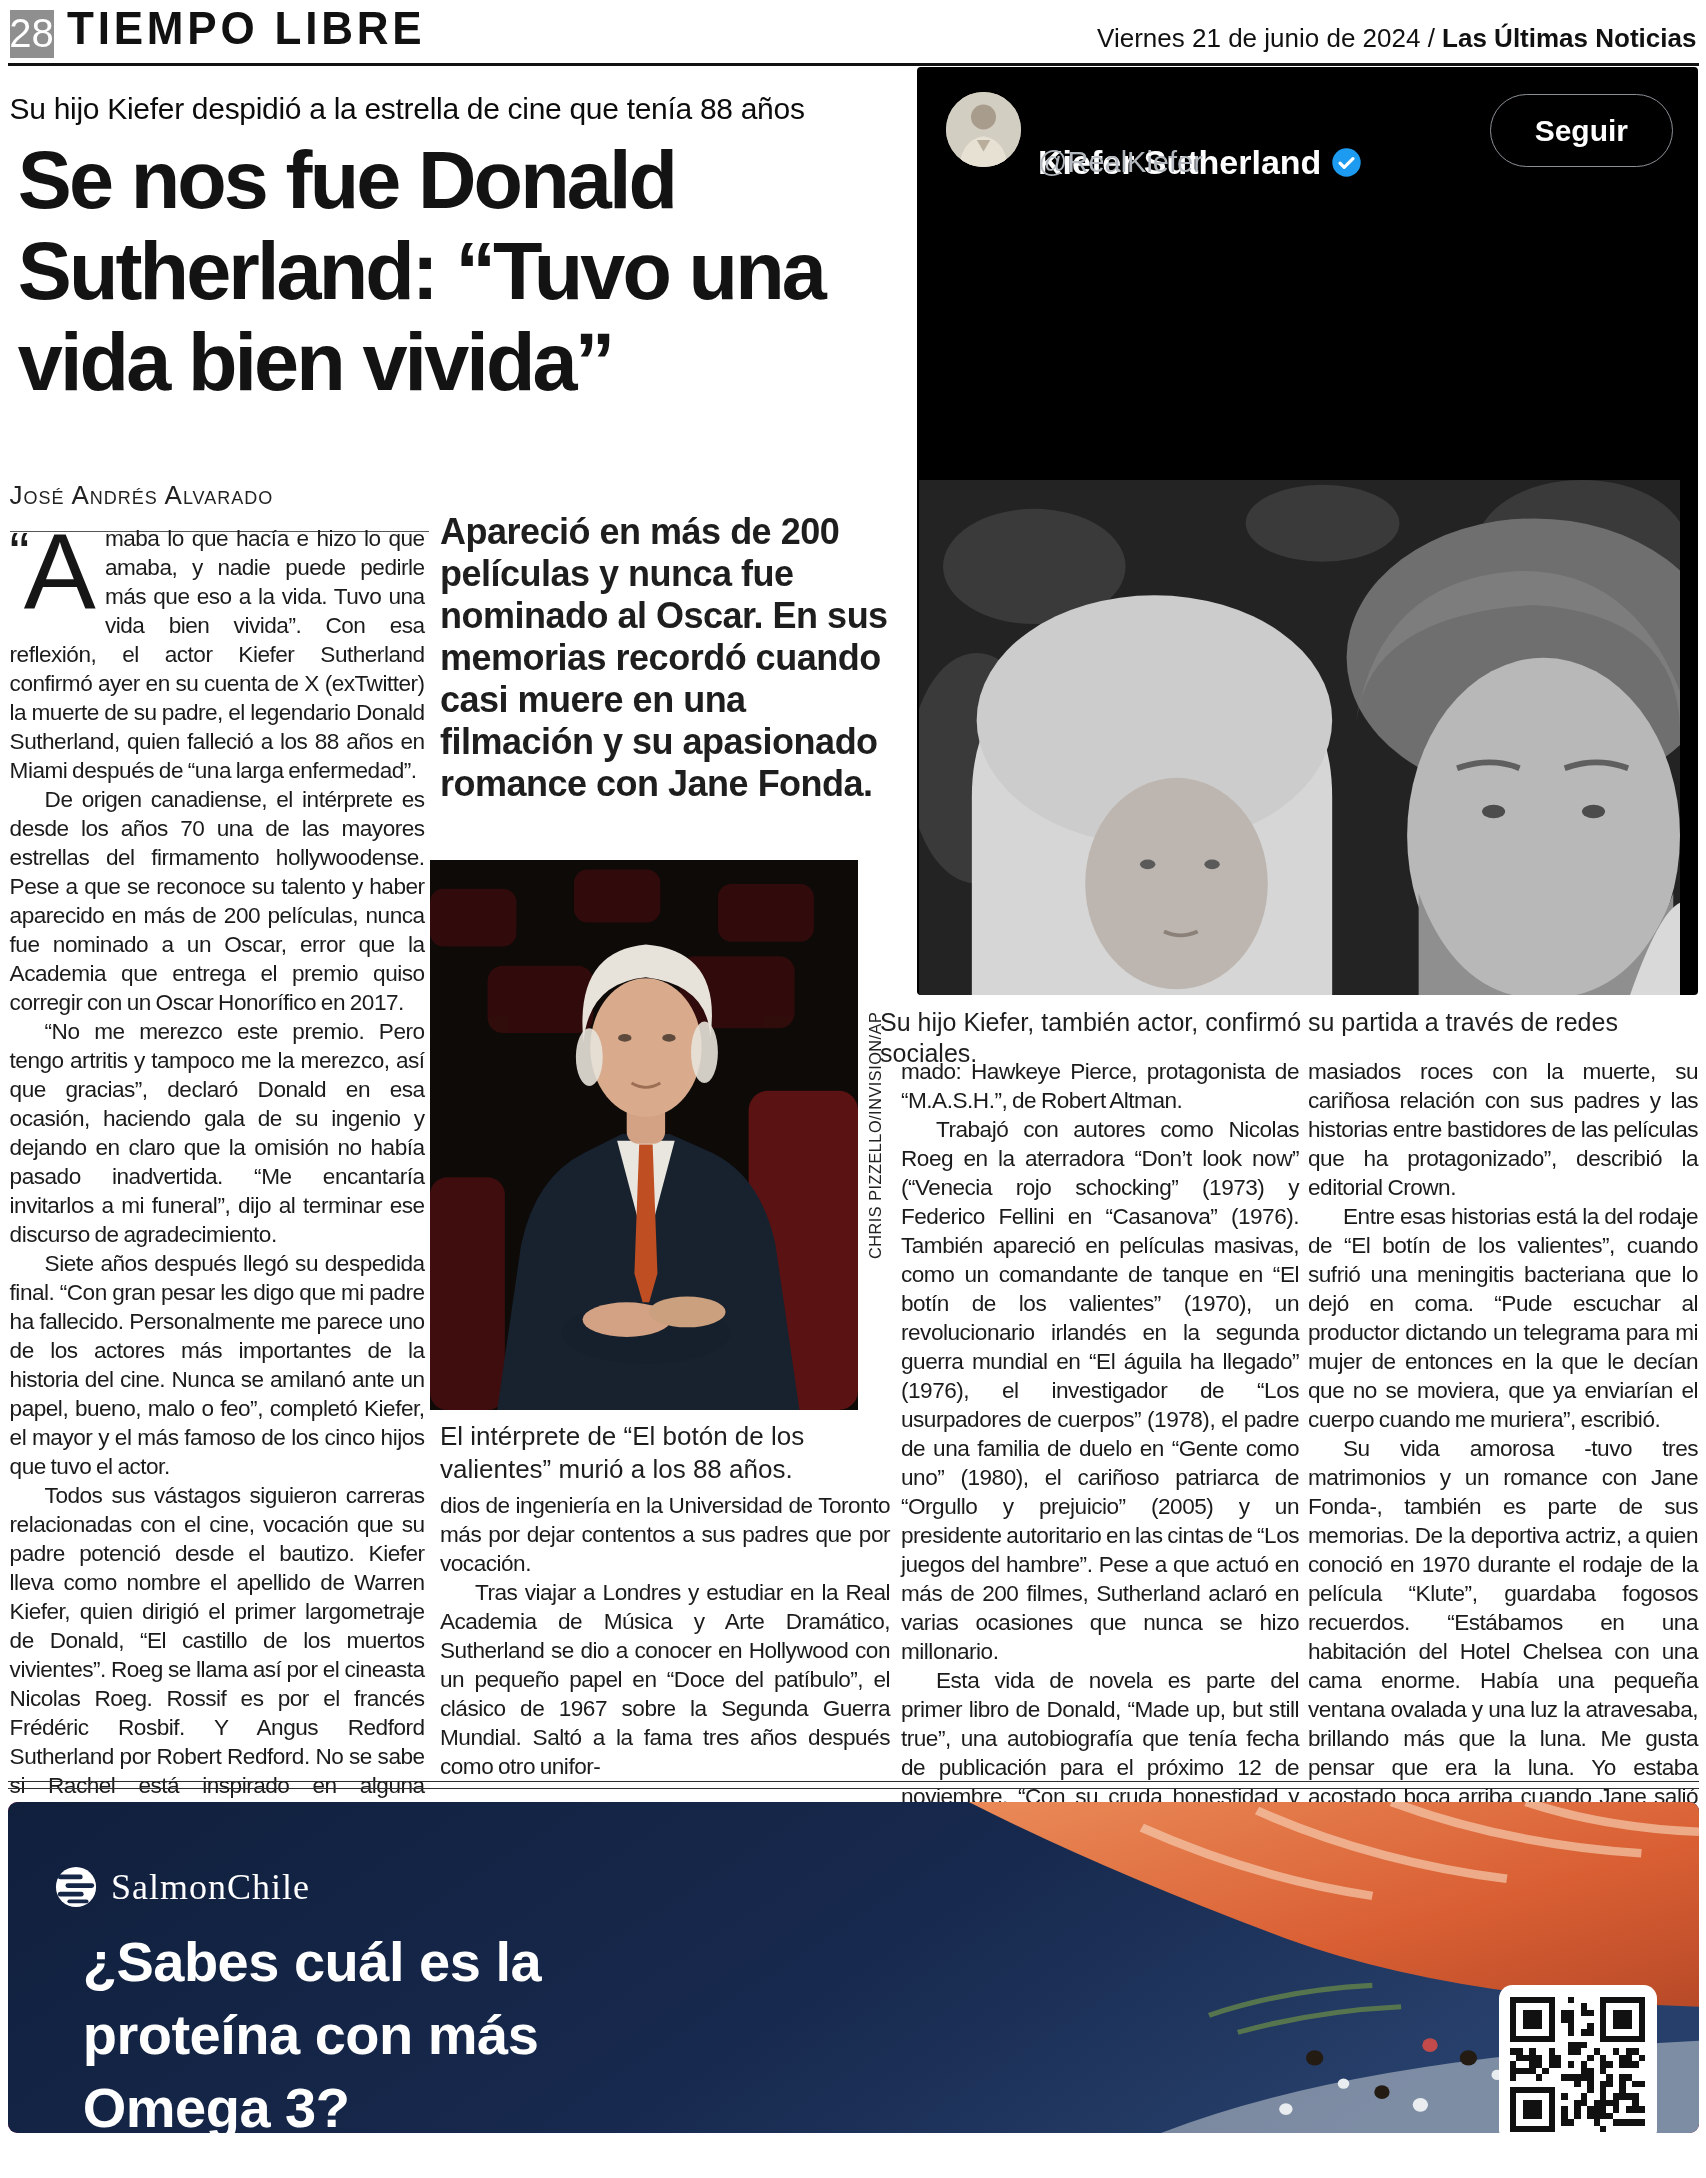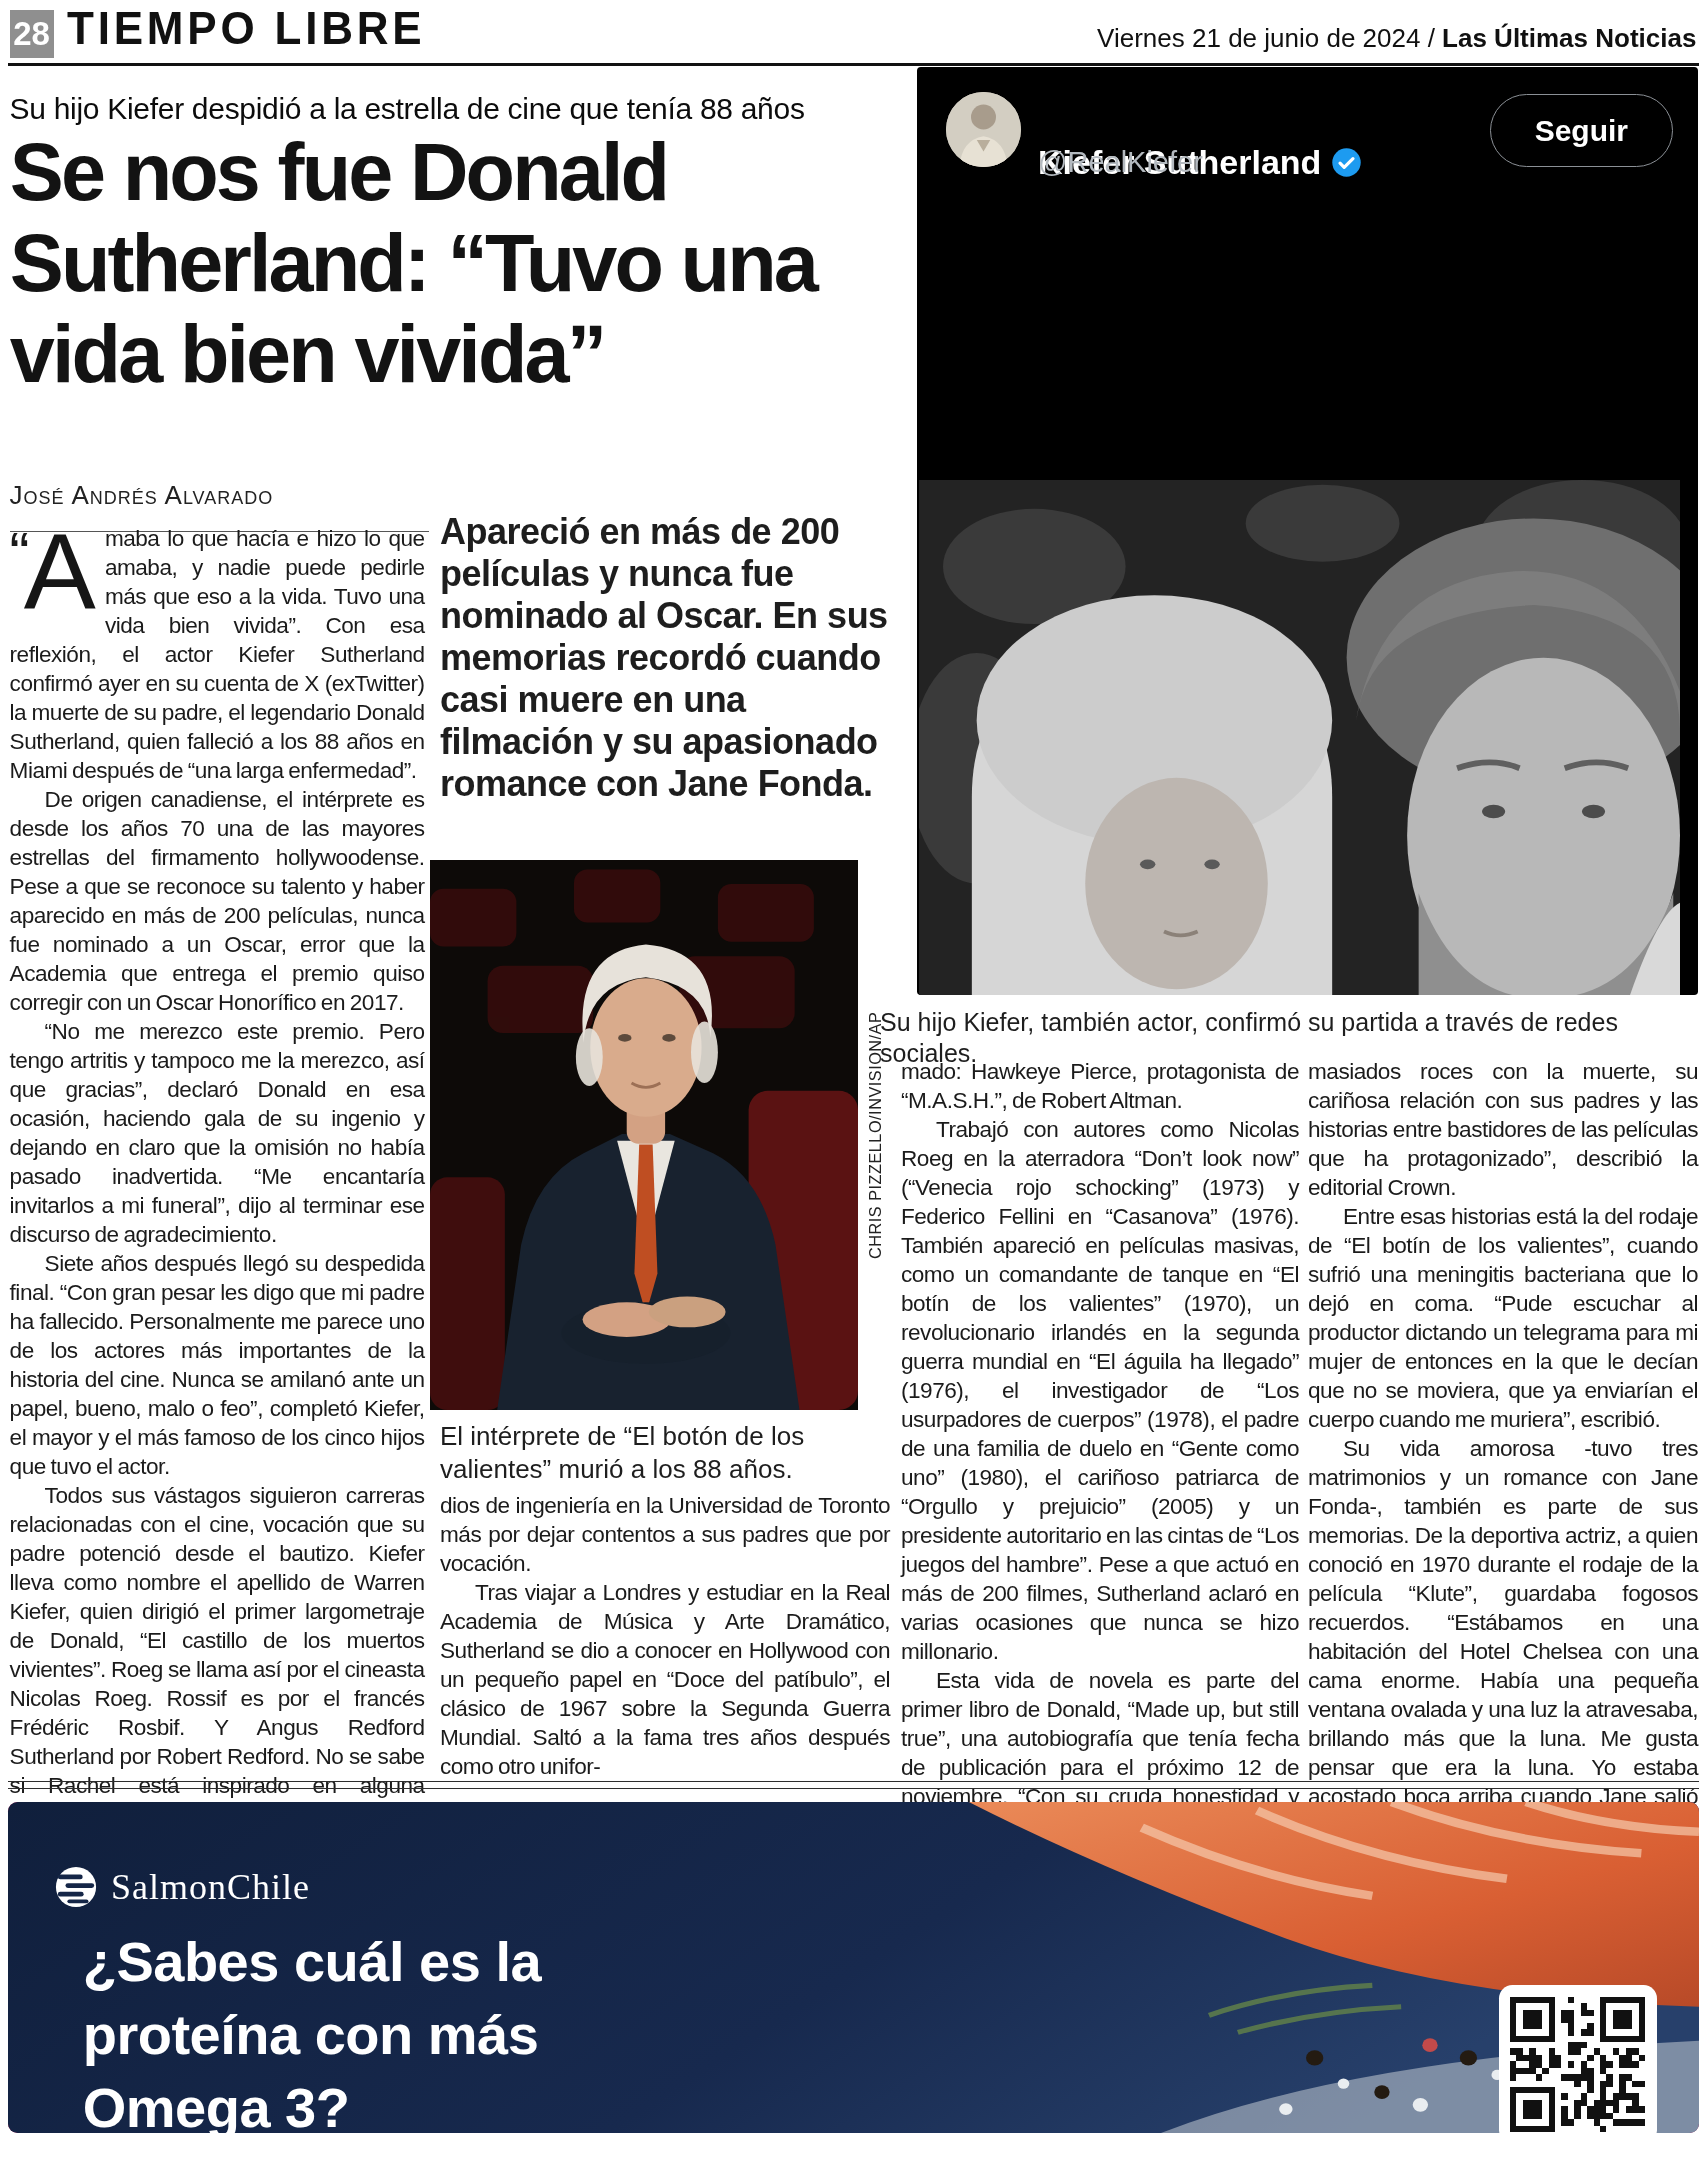--- a/index.html
+++ b/index.html
@@ -2,31 +2,31 @@
 <html><head>
 <meta charset="utf-8">
 <style>
   html,body { margin:0; padding:0; background:#e8e8e8; }
   .page { position:relative; width:1706px; height:2179px; background:#ffffff; margin:0 auto;
           font-family:"Liberation Sans", sans-serif; color:#1c1c1c; overflow:hidden; }
   .abs { position:absolute; }
 
   
   .pageno { left:9.6px; top:9.6px; width:44px; height:48px; background:#8f8f8f; color:#fff;
-            font-size:33px; font-weight:bold; display:flex; align-items:center; justify-content:center; }
+            font-size:40px; font-weight:normal; display:flex; align-items:center; justify-content:center; }
   .section-title { left:67px; top:1.9px; font-size:44px; font-weight:900; letter-spacing:3.8px; color:#111;
                    transform:scaleY(1.05); transform-origin:top left; }
   .edition-date { right:9.6px; top:23px; font-size:26px; color:#111; }
   .edition-date b { font-weight:bold; }
   .headrule { left:7.7px; top:63px; width:1691px; height:2.9px; background:#111; }
 
   
   .kicker { left:9.6px; top:92px; font-size:30px; color:#0c0c0c; letter-spacing:-0.3px; }
   .headline { left:5.8px; top:123px; width:913px; font-size:81px; line-height:91px; font-weight:800;
-              letter-spacing:-2.9px; color:#131313; margin:4px; }
+              letter-spacing:-2.9px; color:#131313; margin:12px; }
   .byline { left:9.6px; top:480px; width:419px; font-size:26px; font-variant:small-caps; letter-spacing:1px;
             color:#222; border-bottom:1.9px solid #555; padding-bottom:20px; }
 
   
   .bt { font-size:22.6px; line-height:29px; text-align:justify; color:#1b1b1b;
         letter-spacing:-0.5px; word-spacing:-1px; }
   .bt p { margin:0; }
   .plist p { text-indent:0; }
   .plist p + p { text-indent:35px; }
   .plist.indent-all p { text-indent:35px; }

